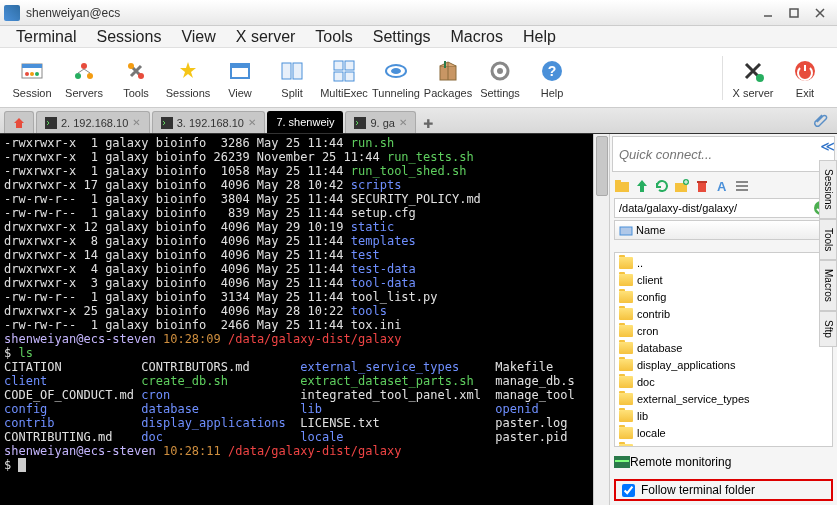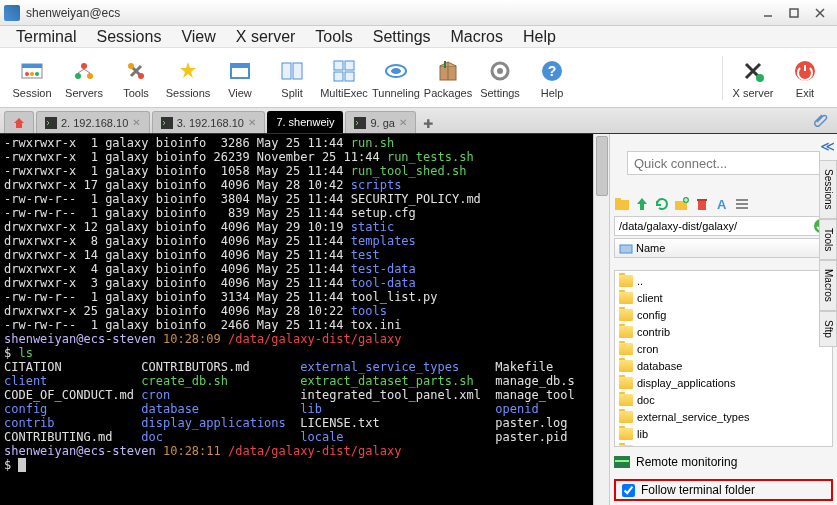--- a/index.html
+++ b/index.html
@@ -26,32 +26,32 @@
 .clip { margin-left: auto; margin-right: 4px; color: #5a8fc7; }
 .body { display: flex; height: 371px; }
 .terminal { flex: 1; background: #000; color: #ccc; font-family: Consolas, monospace; font-size: 12px; line-height: 14px; padding: 2px 4px; overflow: hidden; white-space: pre; }
 .terminal .cy { color: #ef4444; }
 .terminal .gr { color: #5fcf5f; }
 .terminal .mg { color: #c4b5fd; }
 .terminal .bl { color: #6f8fff; }
 .terminal .wh { color: #e0e0e0; }
 .terminal .or { color: #cf8f3f; }
 .sidepanel { width: 228px; background: #f5f5f5; border-left: 1px solid #ccc; display: flex; flex-direction: column; }
-.qc { height: 24px; border: 1px solid #ccc; background: #fff; margin: 17px; padding: 2px 6px; color: #999; font-size: 13px; }
+.qc { height: 36px; border: 1px solid #ccc; background: #fff; margin: 2px; padding: 2px 6px; color: #999; font-size: 13px; font-style: italic; }
 .sftp-tb { height: 24px; display: flex; align-items: center; gap: 4px; padding: 0 4px; }
 .sftp-ico { width: 16px; height: 16px; }
 .pathfield { height: 20px; background: #fff; border: 1px solid #ccc; margin: 0 4px; padding: 1px 4px; font-size: 11px; display: flex; align-items: center; }
 .pathfield .ok { margin-left: auto; width: 14px; height: 14px; background: #4caf50; border-radius: 50%; position: relative; }
 .pathfield .ok::after { content: ""; position: absolute; left: 3px; top: 5px; width: 6px; height: 3px; border-left: 2px solid #fff; border-bottom: 2px solid #fff; transform: rotate(-45deg); }
 .filehdr { height: 20px; background: linear-gradient(#fff,#eee); border: 1px solid #ccc; margin: 2px 4px 12px; display: flex; align-items: center; padding: 0 4px; font-size: 11px; }
 .filelist { flex: 1; background: #fff; border: 1px solid #ccc; margin: 0 4px; overflow-y: auto; padding: 1px 0; }
 .frow { display: flex; align-items: center; height: 17px; padding: 0 4px; font-size: 11px; gap: 4px; }
 .fic { width: 14px; height: 12px; background: linear-gradient(#ffe27a,#f5c23e); border-radius: 1px; position: relative; }
 .fic::before { content:""; position:absolute; top:-2px; left:0; width:6px; height:2px; background:#f5c23e; border-radius:1px 1px 0 0;}
-.remmon { height: 22px; margin: 4px; display: flex; align-items: center; gap: 6px; font-size: 12px; text-align: center; }
+.remmon { height: 22px; margin: 4px; display: flex; align-items: center; font-size: 12px; text-align: center; }
 .hb { width: 16px; height: 12px; background: #2a7a4a; position: relative; }
 .hb::after { content:""; position:absolute; left:1px; top:4px; width:14px; height:2px; background:#7fff7f; }
 .follow { height: 22px; margin: 2px 4px 4px; border: 2px solid #d00; display: flex; align-items: center; gap: 6px; padding: 0 6px; font-size: 12px; }
 .follow input { width: 13px; height: 13px; }
 .sidetabs { position: absolute; right: 0; top: 134px; width: 18px; display: flex; flex-direction: column; }
 .stab { writing-mode: vertical-rl; padding: 8px 2px; font-size: 10px; background: #eee; border: 1px solid #ccc; text-align: center; }
 .chev { position:absolute; right:2px; top:138px; color:#2a6fc7; font-size:14px;}
 .scrollbar { width: 16px; background: #f0f0f0; border-left: 1px solid #ccc; display:flex; flex-direction:column; align-items:center; }
 .scrollbar .thumb { width:12px; height:60px; background:#c8c8c8; border:1px solid #aaa; border-radius:2px; margin-top:2px;}
 </style>

